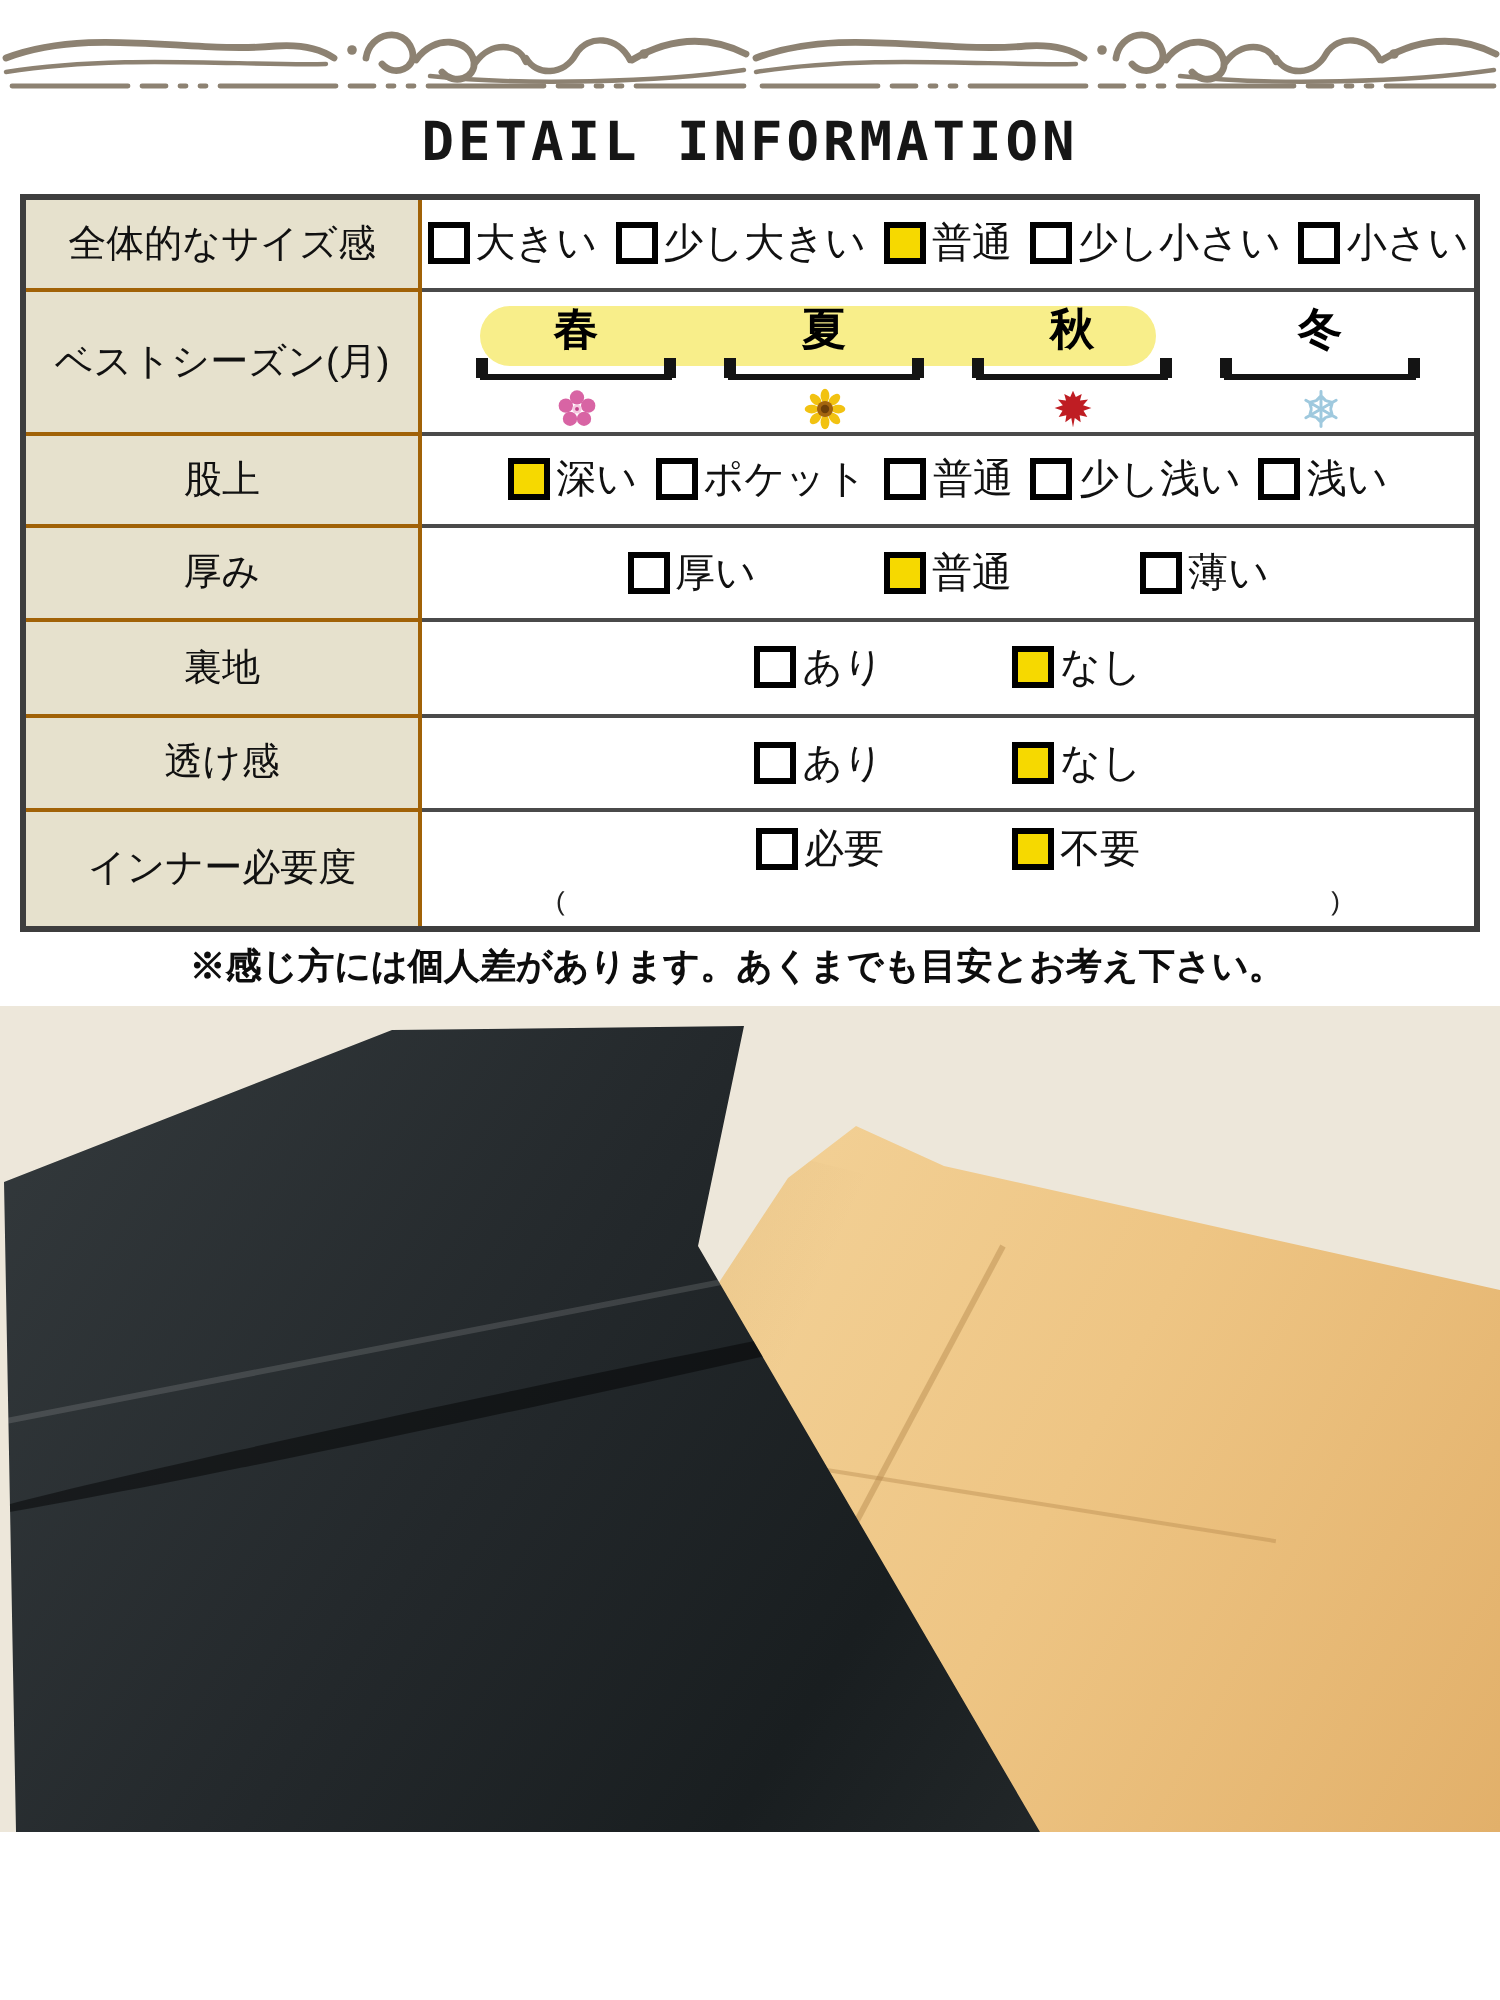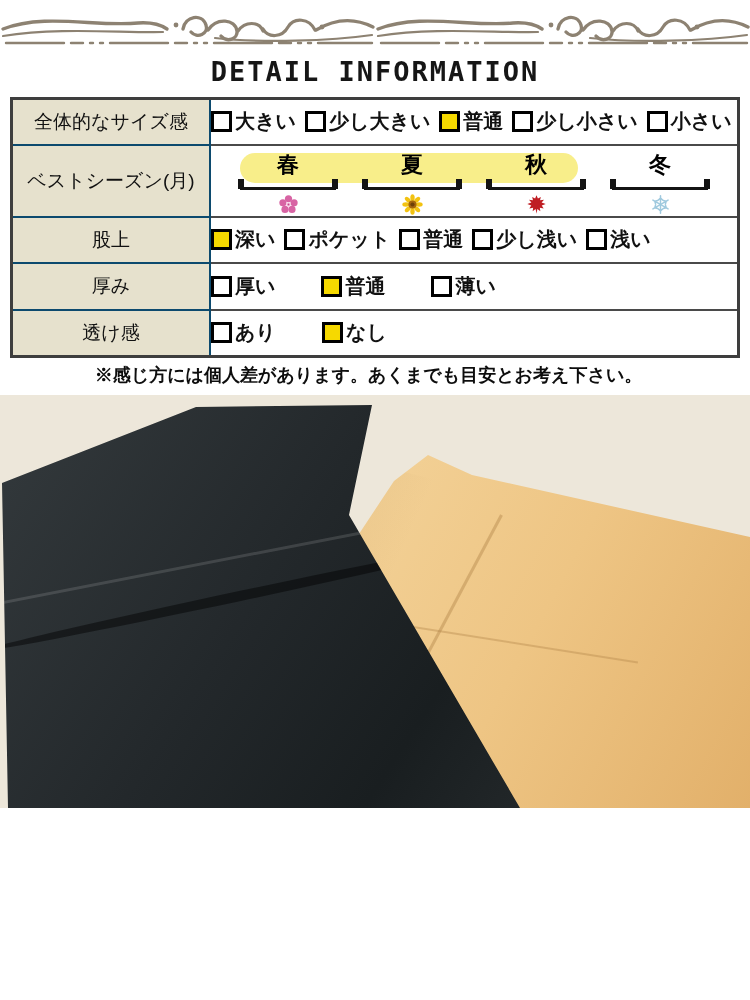--- a/index.html
+++ b/index.html
@@ -15,30 +15,30 @@
     margin:8px 0 0 0;text-align:center;
     font-family:"DejaVu Sans Mono",monospace;
     font-size:27px;line-height:32px;font-weight:bold;letter-spacing:2px;color:#161616;
   }
   
   table.detail{
     margin:9px 0 0 10px;width:730px;border-collapse:collapse;
     border:3px solid #3e3e3e;table-layout:fixed;
   }
   table.detail th{
-    width:192px;background:#e6e1cd;border:2px solid #0c4a6e;
+    width:192px;background:#e6e1cd;border:2px solid #a16207;
     font-weight:normal;font-size:19px;text-align:center;padding:0 2px;
   }
   table.detail td{
     border:2px solid #4a4a4a;background:#fff;text-align:center;vertical-align:middle;padding:0;
   }
   tr.r1{height:46px}tr.r2{height:72px}tr.r3{height:46px}tr.r4{height:46px}tr.r5{height:47px}
   tr.r6{height:48px}tr.r7{height:47px}tr.r8{height:60px}tr.r9{height:48px}
-  .opts{display:flex;justify-content:flex-start;align-items:center;gap:9px;font-size:20px;font-weight:bold;}
-  .opts.sparse{gap:46px;}
+  .opts{display:flex;justify-content:center;align-items:center;gap:9px;font-size:20px;font-weight:normal;}
+  .opts.sparse{gap:64px;}
   .opt{display:flex;align-items:center;white-space:nowrap;}
   .cb{
     display:inline-block;width:15px;height:15px;border:3px solid #000;background:#fff;margin-right:3px;flex:0 0 auto;
   }
   .cb.checked{background:#f6d900;}
   .paren-line{
     display:flex;justify-content:space-between;width:392px;margin:7px auto 0 auto;
     font-size:13px;font-weight:normal;line-height:12px;color:#222;
   }
   
@@ -266,32 +266,66 @@
               <span class="cb checked"></span>
               <span>普通</span>
             </div>
             <div class="opt">
               <span class="cb"></span>
               <span>薄い</span>
             </div>
           </div>
         </td>
       </tr>
+      <tr class="r6">
+        <th>裏地</th>
+        <td>
+          <div class="opts sparse">
+            <div class="opt">
+              <span class="cb"></span>
+              <span>あり</span>
+            </div>
+            <div class="opt">
+              <span class="cb checked"></span>
+              <span>なし</span>
+            </div>
+          </div>
+        </td>
+      </tr>
       <tr class="r7">
         <th>透け感</th>
         <td>
           <div class="opts sparse">
             <div class="opt">
               <span class="cb"></span>
               <span>あり</span>
             </div>
             <div class="opt">
               <span class="cb checked"></span>
               <span>なし</span>
             </div>
+          </div>
+        </td>
+      </tr>
+      <tr class="r8">
+        <th>インナー必要度</th>
+        <td>
+          <div class="opts sparse">
+            <div class="opt">
+              <span class="cb"></span>
+              <span>必要</span>
+            </div>
+            <div class="opt">
+              <span class="cb checked"></span>
+              <span>不要</span>
+            </div>
+          </div>
+          <div class="paren-line">
+            <span>(</span>
+            <span>)</span>
           </div>
         </td>
       </tr>
     </tbody>
 </table>
 
 <div class="note">※感じ方には個人差があります。あくまでも目安とお考え下さい。</div>
 
 <div class="photo">
   <div class="beige-pants">

